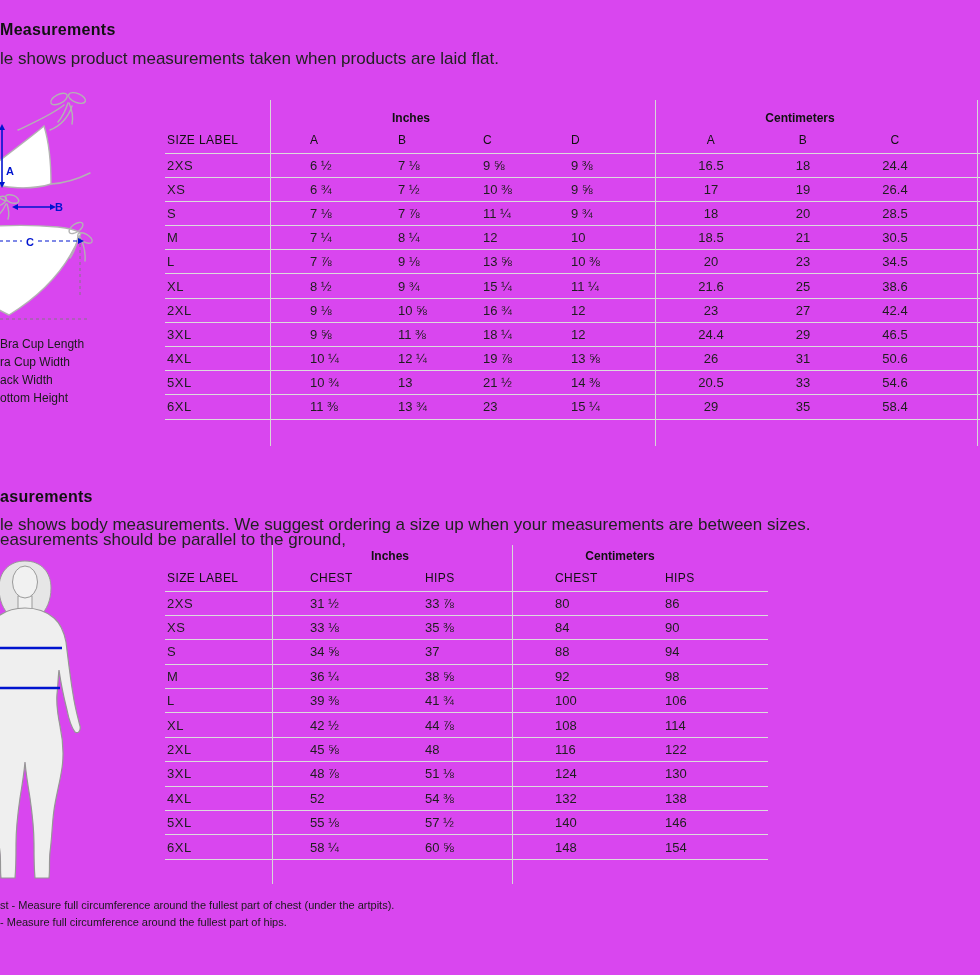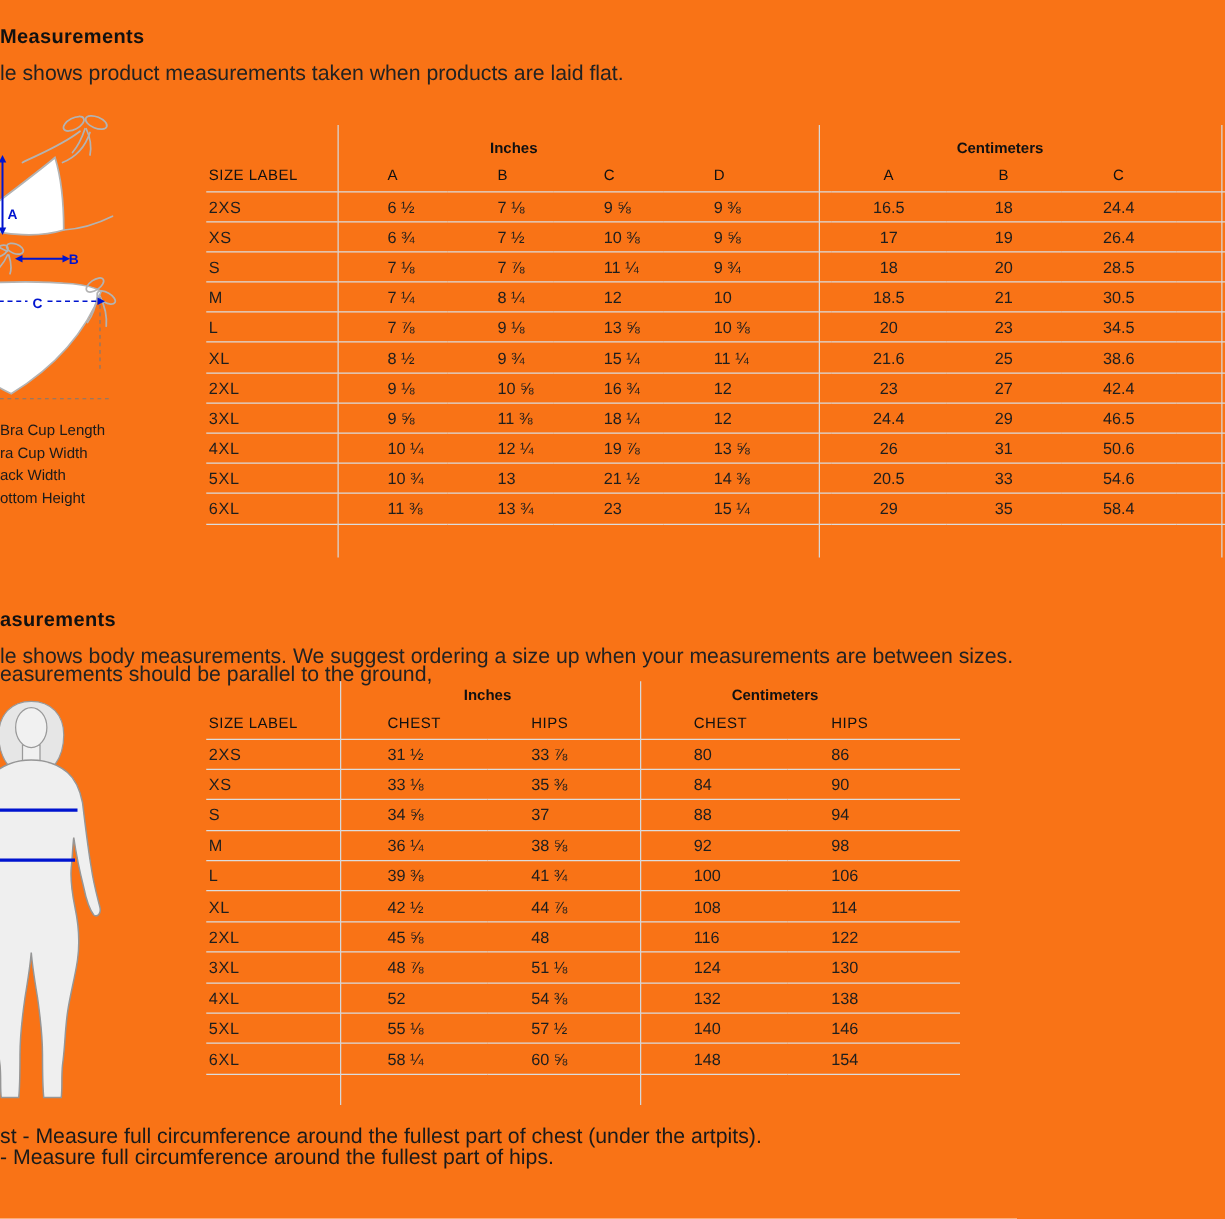--- a/index.html
+++ b/index.html
@@ -1,31 +1,31 @@
 <!DOCTYPE html>
 <html><head>
 <meta charset="utf-8">
 <style>
   *{margin:0;padding:0;box-sizing:border-box}
   html,body{background:#fff}
   body{font-family:"Liberation Sans","DejaVu Sans",sans-serif;color:#1e1e1e}
-  .page{position:relative;width:980px;height:975px;overflow:hidden;background:#f97316}
+  .page{position:relative;width:980px;height:975px;overflow:hidden;background:#d946ef}
 
   .sec-title{position:absolute;left:0;font-size:16px;font-weight:bold;color:#111;letter-spacing:.3px;white-space:nowrap}
   .pt{top:21px}
   .bt{top:488px}
 
   .desc{position:absolute;left:0;font-size:17px;color:#222;white-space:nowrap}
   .pd1{top:49px}.pd2{top:64px}
   .bd1{top:515px}.bd2{top:530px}
 
   .legend-line{position:absolute;left:0;font-size:12px;color:#1a1a1a;white-space:nowrap}
   .lg0{top:337px}.lg1{top:355px}.lg2{top:373px}.lg3{top:391px}
 
-  .fnote{position:absolute;left:0;font-size:17px;color:#1a1a1a;white-space:nowrap}
+  .fnote{position:absolute;left:0;font-size:11px;color:#1a1a1a;white-space:nowrap}
   .f0{top:899px}.f1{top:916px}
 
   .unit{position:absolute;transform:translateX(-50%);font-size:12px;font-weight:bold;color:#111;white-space:nowrap}
   .u1a{left:411px;top:111px}
   .u1b{left:800px;top:111px}
   .u2a{left:390px;top:549px}
   .u2b{left:620px;top:549px}
 
   table.meas{position:absolute;border-collapse:collapse;table-layout:fixed;font-size:13px;color:#1e1e1e}
   table.meas th,table.meas td{border-bottom:1px solid #dcdcdc;vertical-align:middle;white-space:nowrap;overflow:hidden;text-align:left;font-weight:normal}

